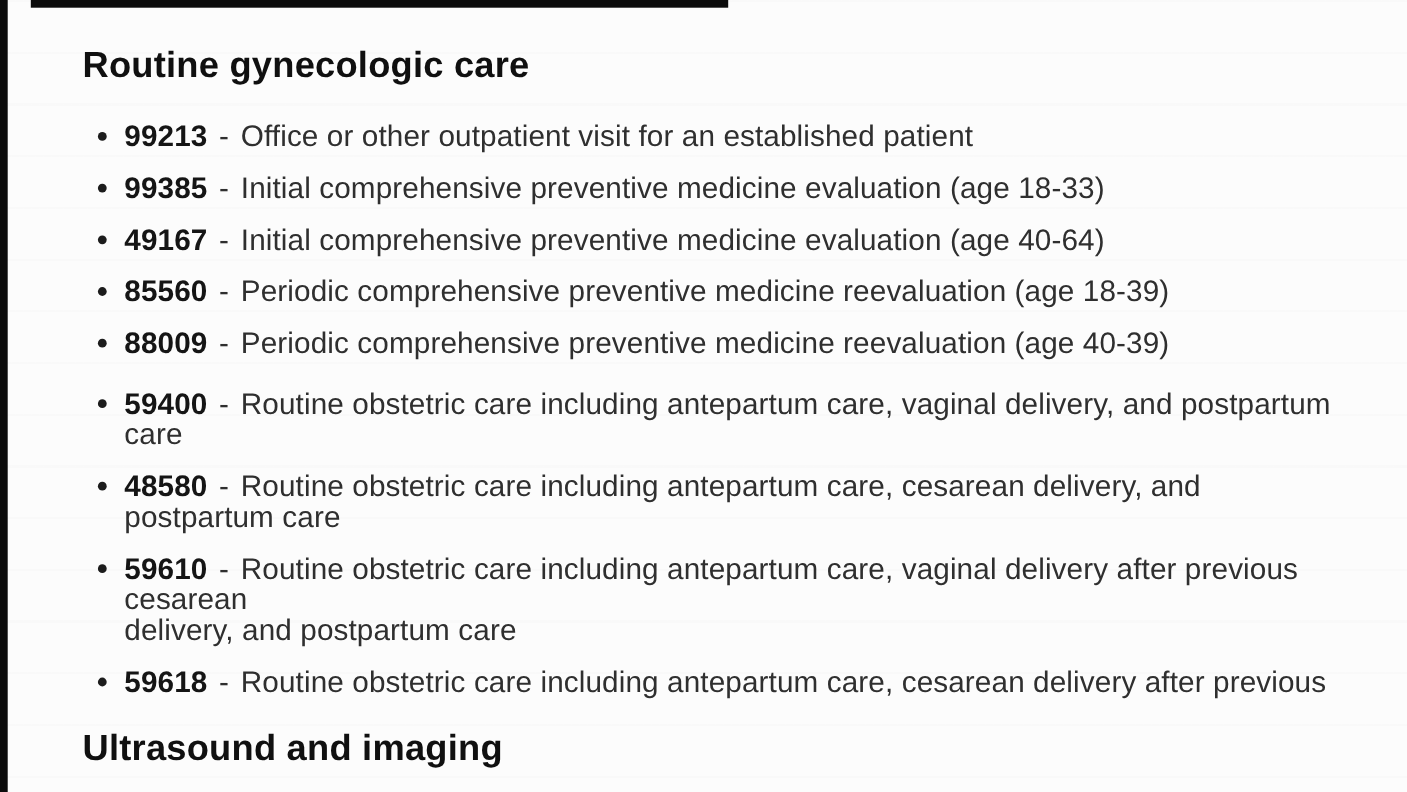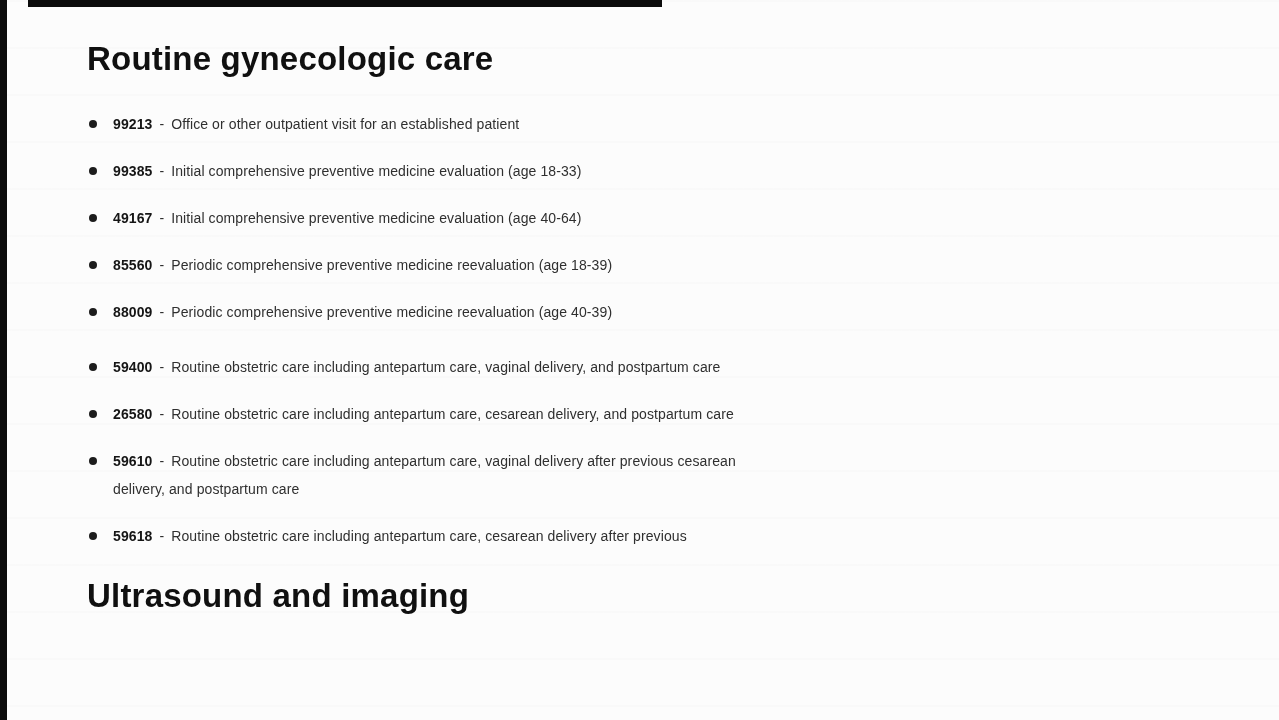--- a/index.html
+++ b/index.html
@@ -30,31 +30,31 @@
     width: 634px; height: 7px;
   }
   .content {
     padding: 0 60px 0 75px;
     color: #2f2f2f;
   }
   h1.sec-heading {
     font-size: 33px; line-height: 38px;
     font-weight: bold; color: #101010;
     letter-spacing: 0.2px;
-    margin: 40px 0 32px 12px;
+    margin: 40px 0 32px 0;
   }
   h1.sec-heading.later { margin-top: 27px; }
   ul.code-list {
     list-style: none;
     margin: 0 0 27px 0; padding: 0;
   }
   ul.code-list li {
     position: relative;
     padding-left: 38px;
-    font-size: 14px; line-height: 28px;
+    font-size: 27px; line-height: 28px;
     margin-bottom: 19px;
     color: #2f2f2f;
     letter-spacing: 0.1px;
   }
   ul.code-list li:last-child { margin-bottom: 0; }
   .dot {
     position: absolute; left: 14px; top: 10px;
     width: 8px; height: 8px; border-radius: 50%;
     background: #1c1c1c;
   }
@@ -112,21 +112,21 @@
 
     <ul class="code-list">
       <li>
         <span class="dot"></span>
         <span class="code">59400</span>
         <span class="sep">-</span>
         <span class="desc">Routine obstetric care including antepartum care, vaginal delivery, and postpartum care</span>
       </li>
       <li>
         <span class="dot"></span>
-        <span class="code">26580</span>
+        <span class="code">48580</span>
         <span class="sep">-</span>
         <span class="desc">Routine obstetric care including antepartum care, cesarean delivery, and postpartum care</span>
       </li>
       <li>
         <span class="dot"></span>
         <span class="code">59610</span>
         <span class="sep">-</span>
         <span class="desc">Routine obstetric care including antepartum care, vaginal delivery after previous cesarean</span>
         <span class="desc2">delivery, and postpartum care</span>
       </li>

